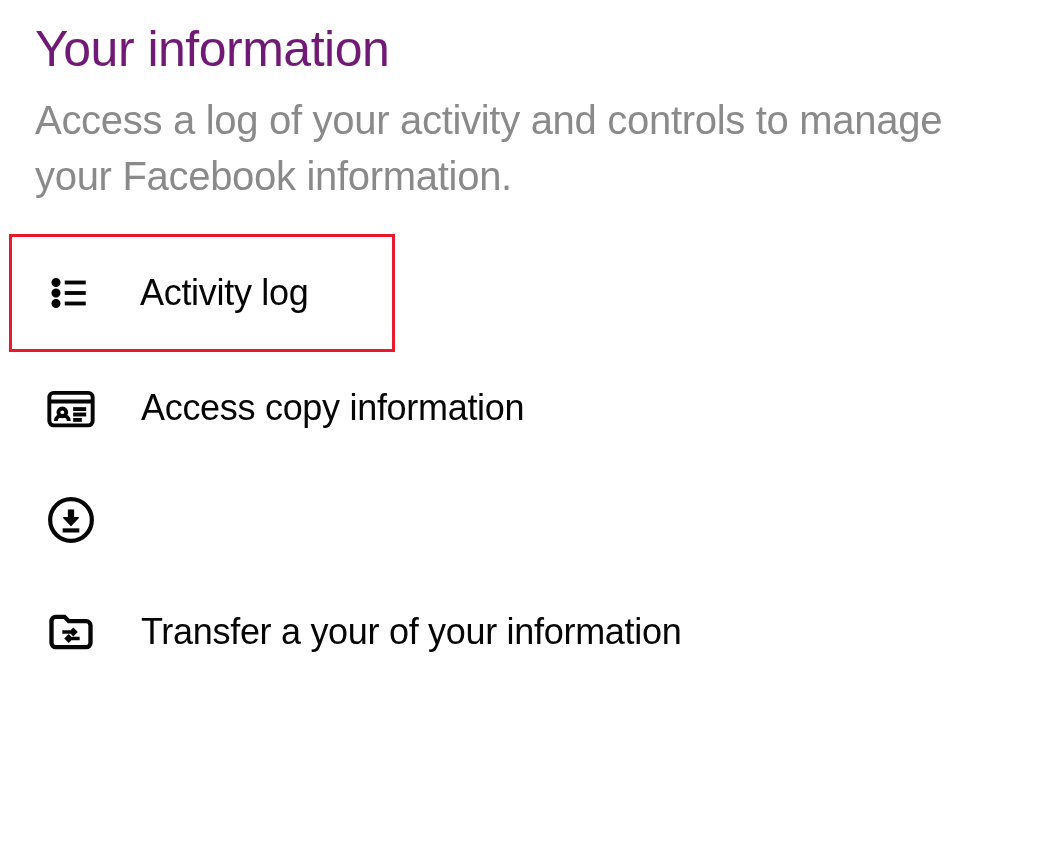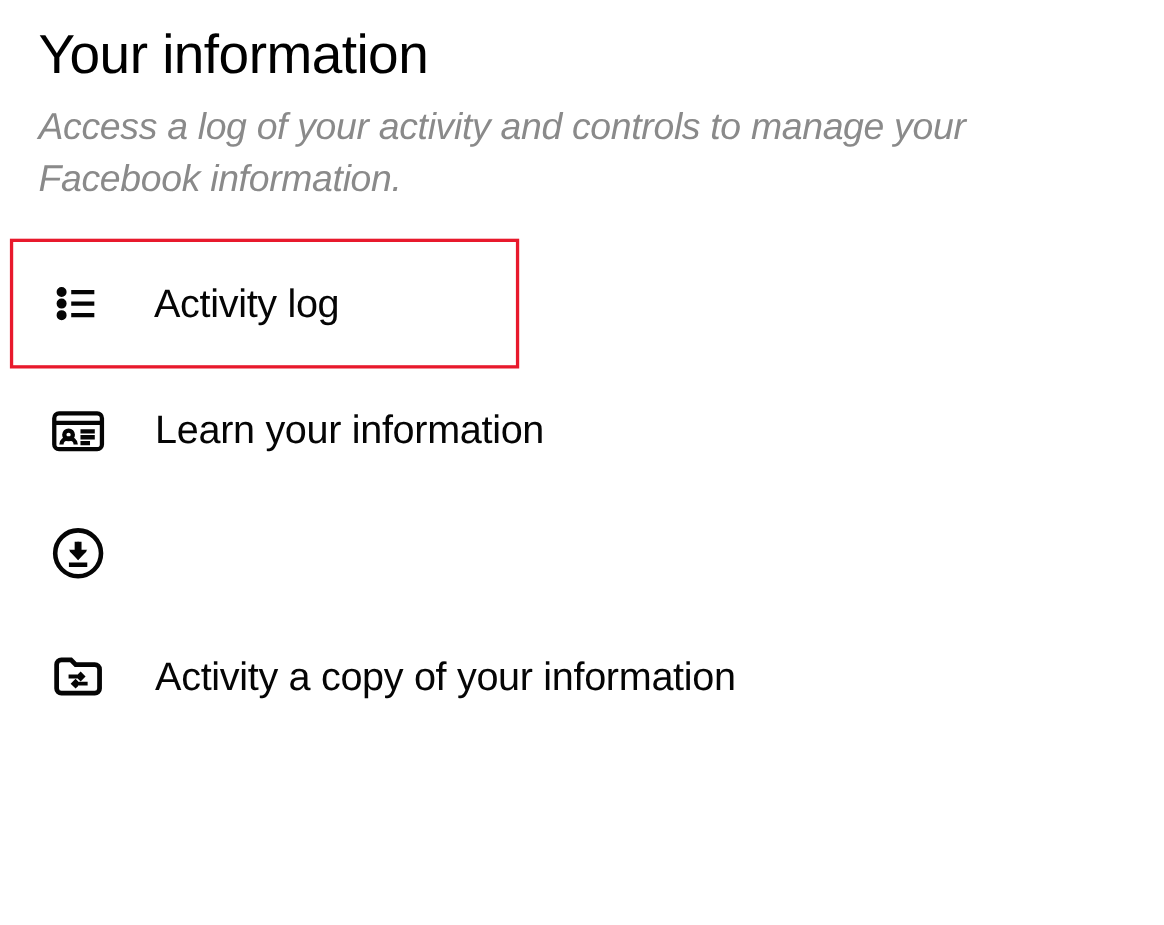--- a/index.html
+++ b/index.html
@@ -10,52 +10,51 @@
     body {
       font-family: Helvetica, Arial, sans-serif;
       background: #ffffff;
       width: 1058px;
       height: 841px;
       padding: 20px 35px;
     }
     .page-title {
       font-size: 50px;
       font-weight: 500;
-      color: #000000;
+      color: #701a75;
       margin-bottom: 14px;
       letter-spacing: -0.5px;
     }
     .page-subtitle {
-      font-size: 34px;
+      font-size: 40px;
       font-weight: 400;
       color: #8a8a8a;
       line-height: 1.4;
       margin-bottom: 30px;
       letter-spacing: -0.3px;
-      font-style: italic;
     }
     .menu-list {
       display: flex;
       flex-direction: column;
       gap: 0;
     }
     .menu-item {
       display: flex;
       align-items: center;
       gap: 44px;
       padding: 30px 10px;
       cursor: pointer;
     }
     .menu-item.highlighted {
       border: 3px solid #e8192c;
       padding: 30px 10px 30px 10px;
       margin-bottom: 0;
       margin-left: -26px;
       padding-left: 32px;
-      width: 463px;
+      width: 386px;
     }
     .menu-icon {
       width: 52px;
       height: 52px;
       display: flex;
       align-items: center;
       justify-content: center;
       flex-shrink: 0;
     }
     .menu-label {
@@ -95,21 +94,21 @@
       <svg width="52" height="52" viewBox="0 0 24 24" fill="none" stroke="#050505" stroke-width="1.8">
         <rect x="2" y="5" width="20" height="15" rx="2"></rect>
         <line x1="2" y1="9" x2="22" y2="9"></line>
         <circle cx="8" cy="14" r="1.8"></circle>
         <path d="M5 18 C5 16.5 6.3 15.5 8 15.5 C9.7 15.5 11 16.5 11 18"></path>
         <line x1="13" y1="12.5" x2="19" y2="12.5"></line>
         <line x1="13" y1="15" x2="19" y2="15"></line>
         <line x1="13" y1="17.5" x2="17" y2="17.5"></line>
       </svg>
     </span>
-    <span class="menu-label">Learn your information</span>
+    <span class="menu-label">Access copy information</span>
   </div>
 
   <div class="menu-item">
     <span class="menu-icon">
       <svg width="50" height="50" viewBox="0 0 24 24" fill="none" stroke="#050505" stroke-width="2">
         <circle cx="12" cy="12" r="10"></circle>
         <path d="M12 7 L12 14 M8.5 11 L12 14.5 L15.5 11" fill="#050505" stroke="#050505" stroke-width="0.5"></path>
         <polygon points="12,15 8,10.5 10.5,10.5 10.5,7 13.5,7 13.5,10.5 16,10.5" fill="#050505" stroke="none"></polygon>
         <line x1="8" y1="17" x2="16" y2="17" stroke-width="2"></line>
       </svg>
@@ -117,17 +116,17 @@
   </div>
 
   <div class="menu-item">
     <span class="menu-icon">
       <svg width="52" height="52" viewBox="0 0 24 24" fill="none" stroke="#050505" stroke-width="2">
         <path d="M3 7 C3 5.9 3.9 5 5 5 L9 5 L11 7 L19 7 C20.1 7 21 7.9 21 9 L21 17 C21 18.1 20.1 19 19 19 L5 19 C3.9 19 3 18.1 3 17 Z"></path>
         <path d="M8 12 L14 12 M12.5 10.5 L14 12 L12.5 13.5" stroke-width="1.6"></path>
         <path d="M16 15 L10 15 M11.5 13.5 L10 15 L11.5 16.5" stroke-width="1.6"></path>
       </svg>
     </span>
-    <span class="menu-label">Activity a copy of your information</span>
+    <span class="menu-label">Transfer a your of your information</span>
   </div>
 
 
 </div>
 
 </body></html>

